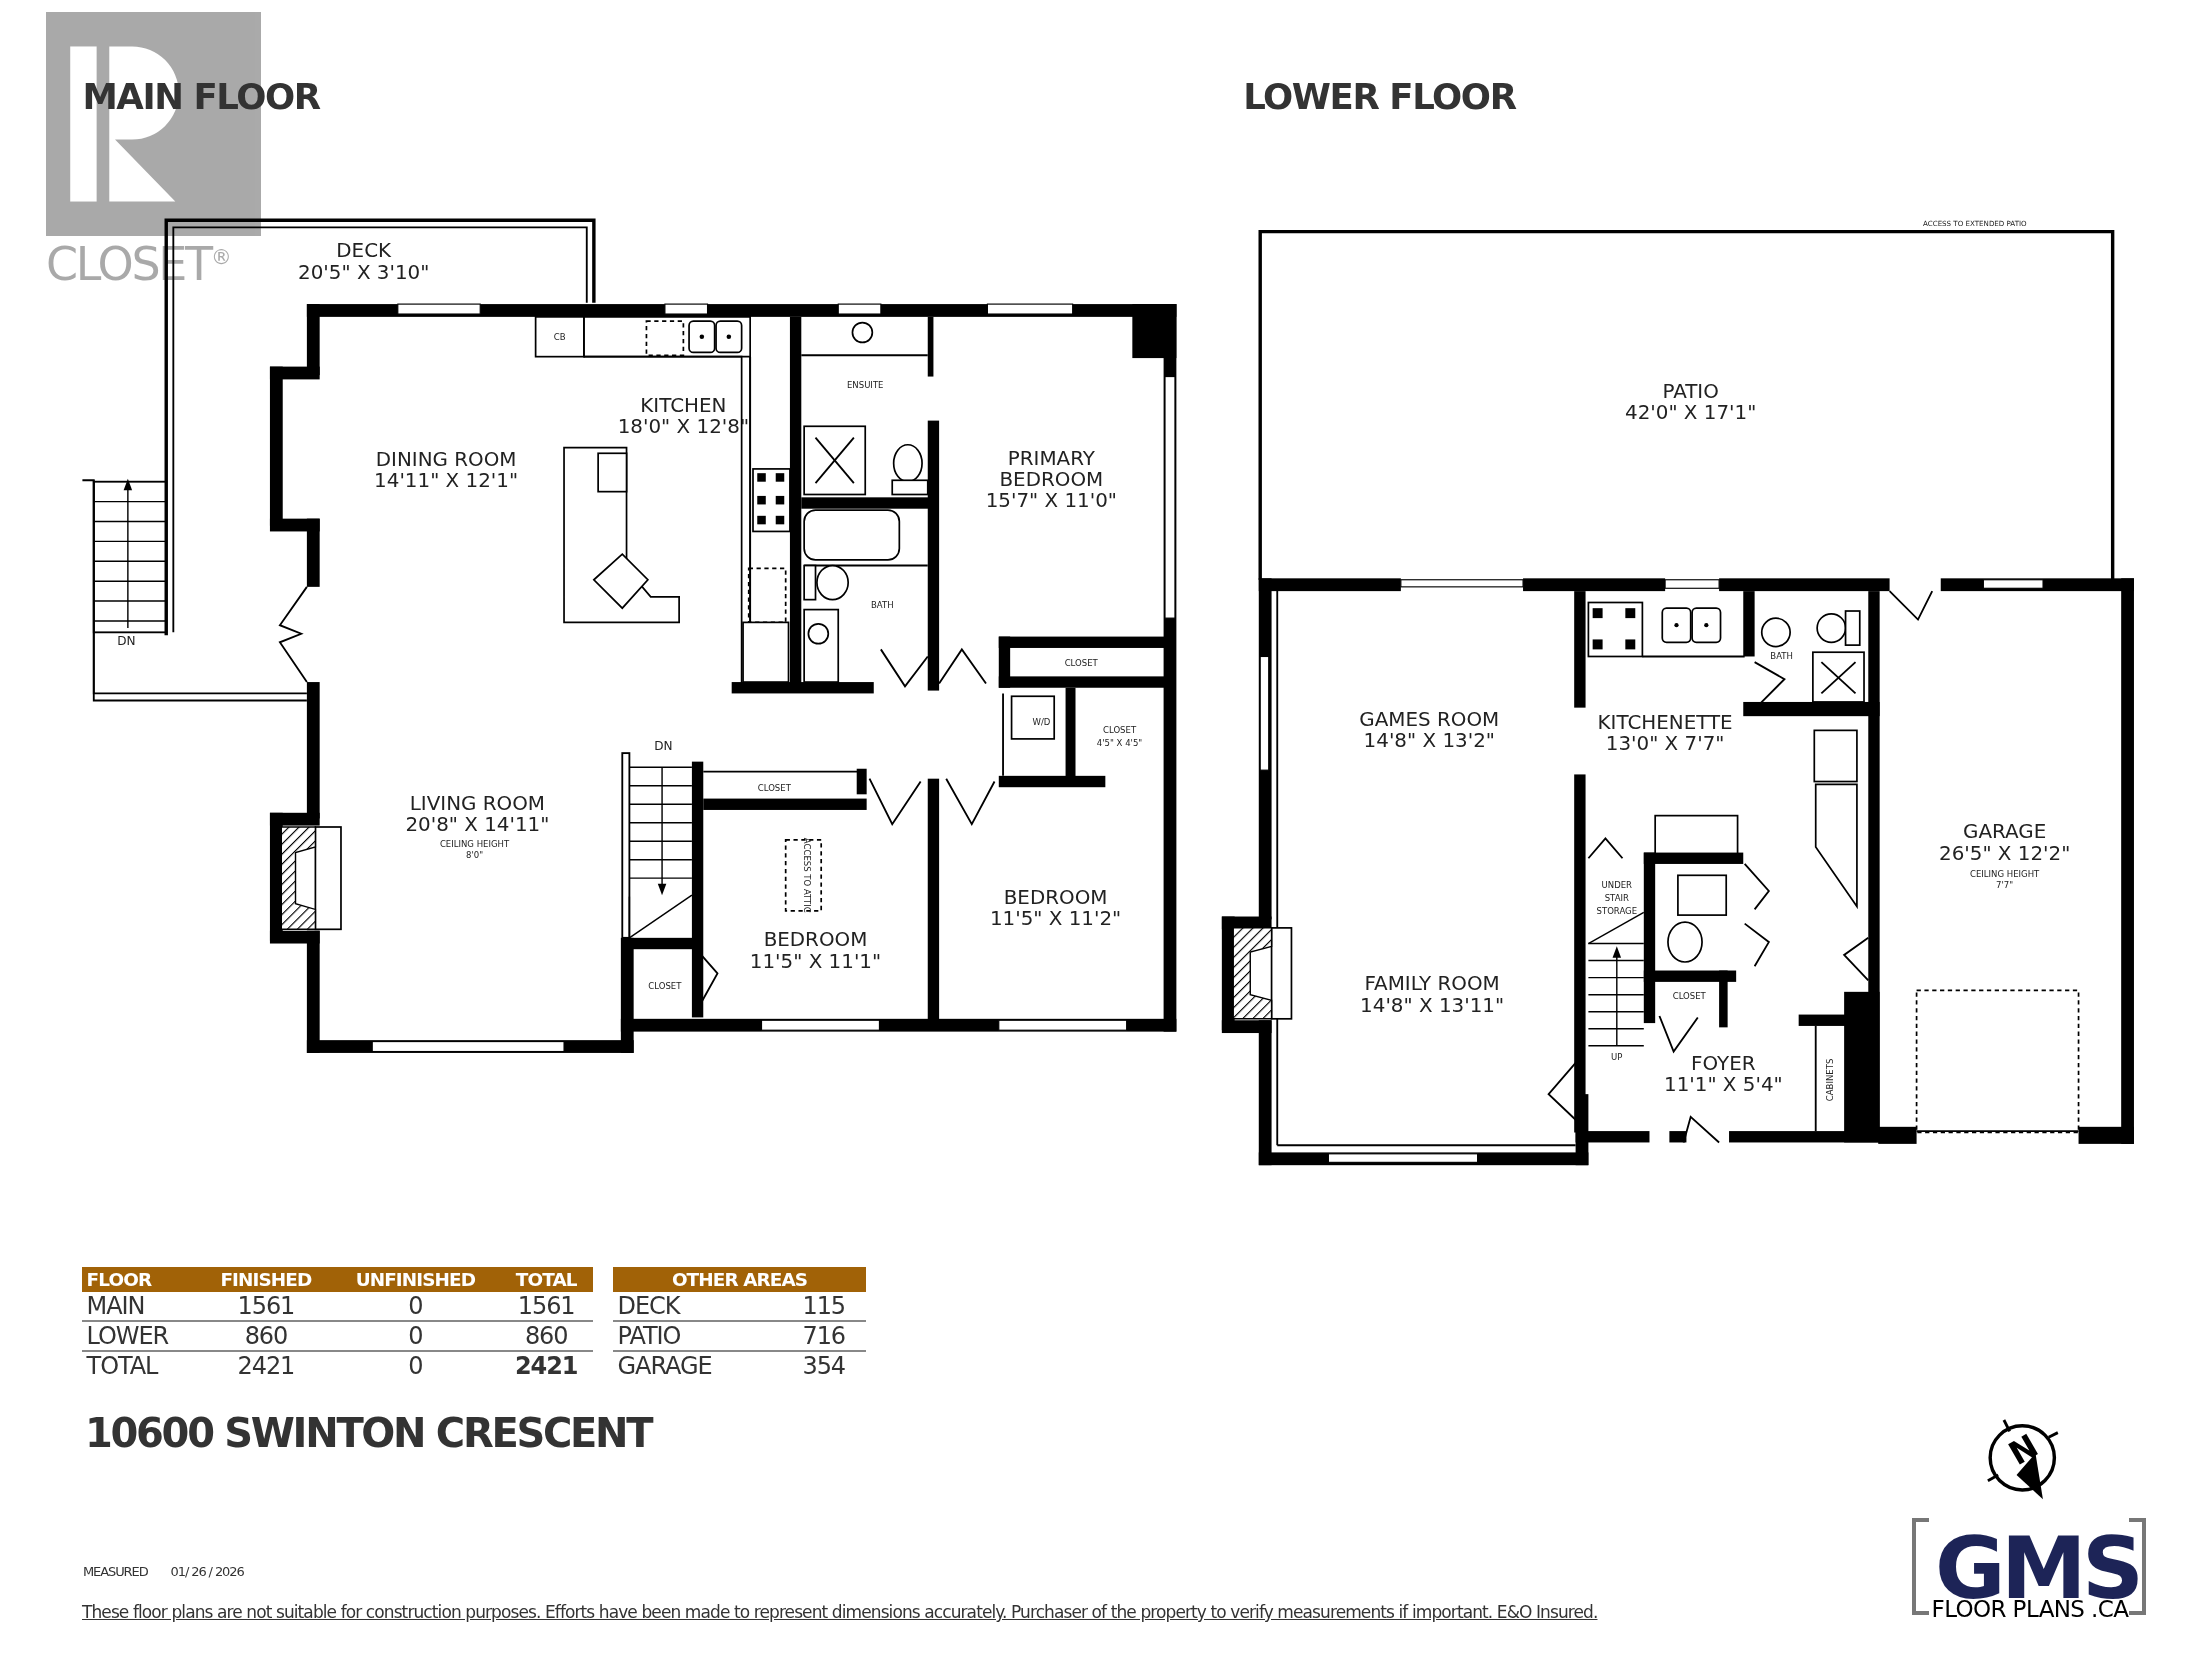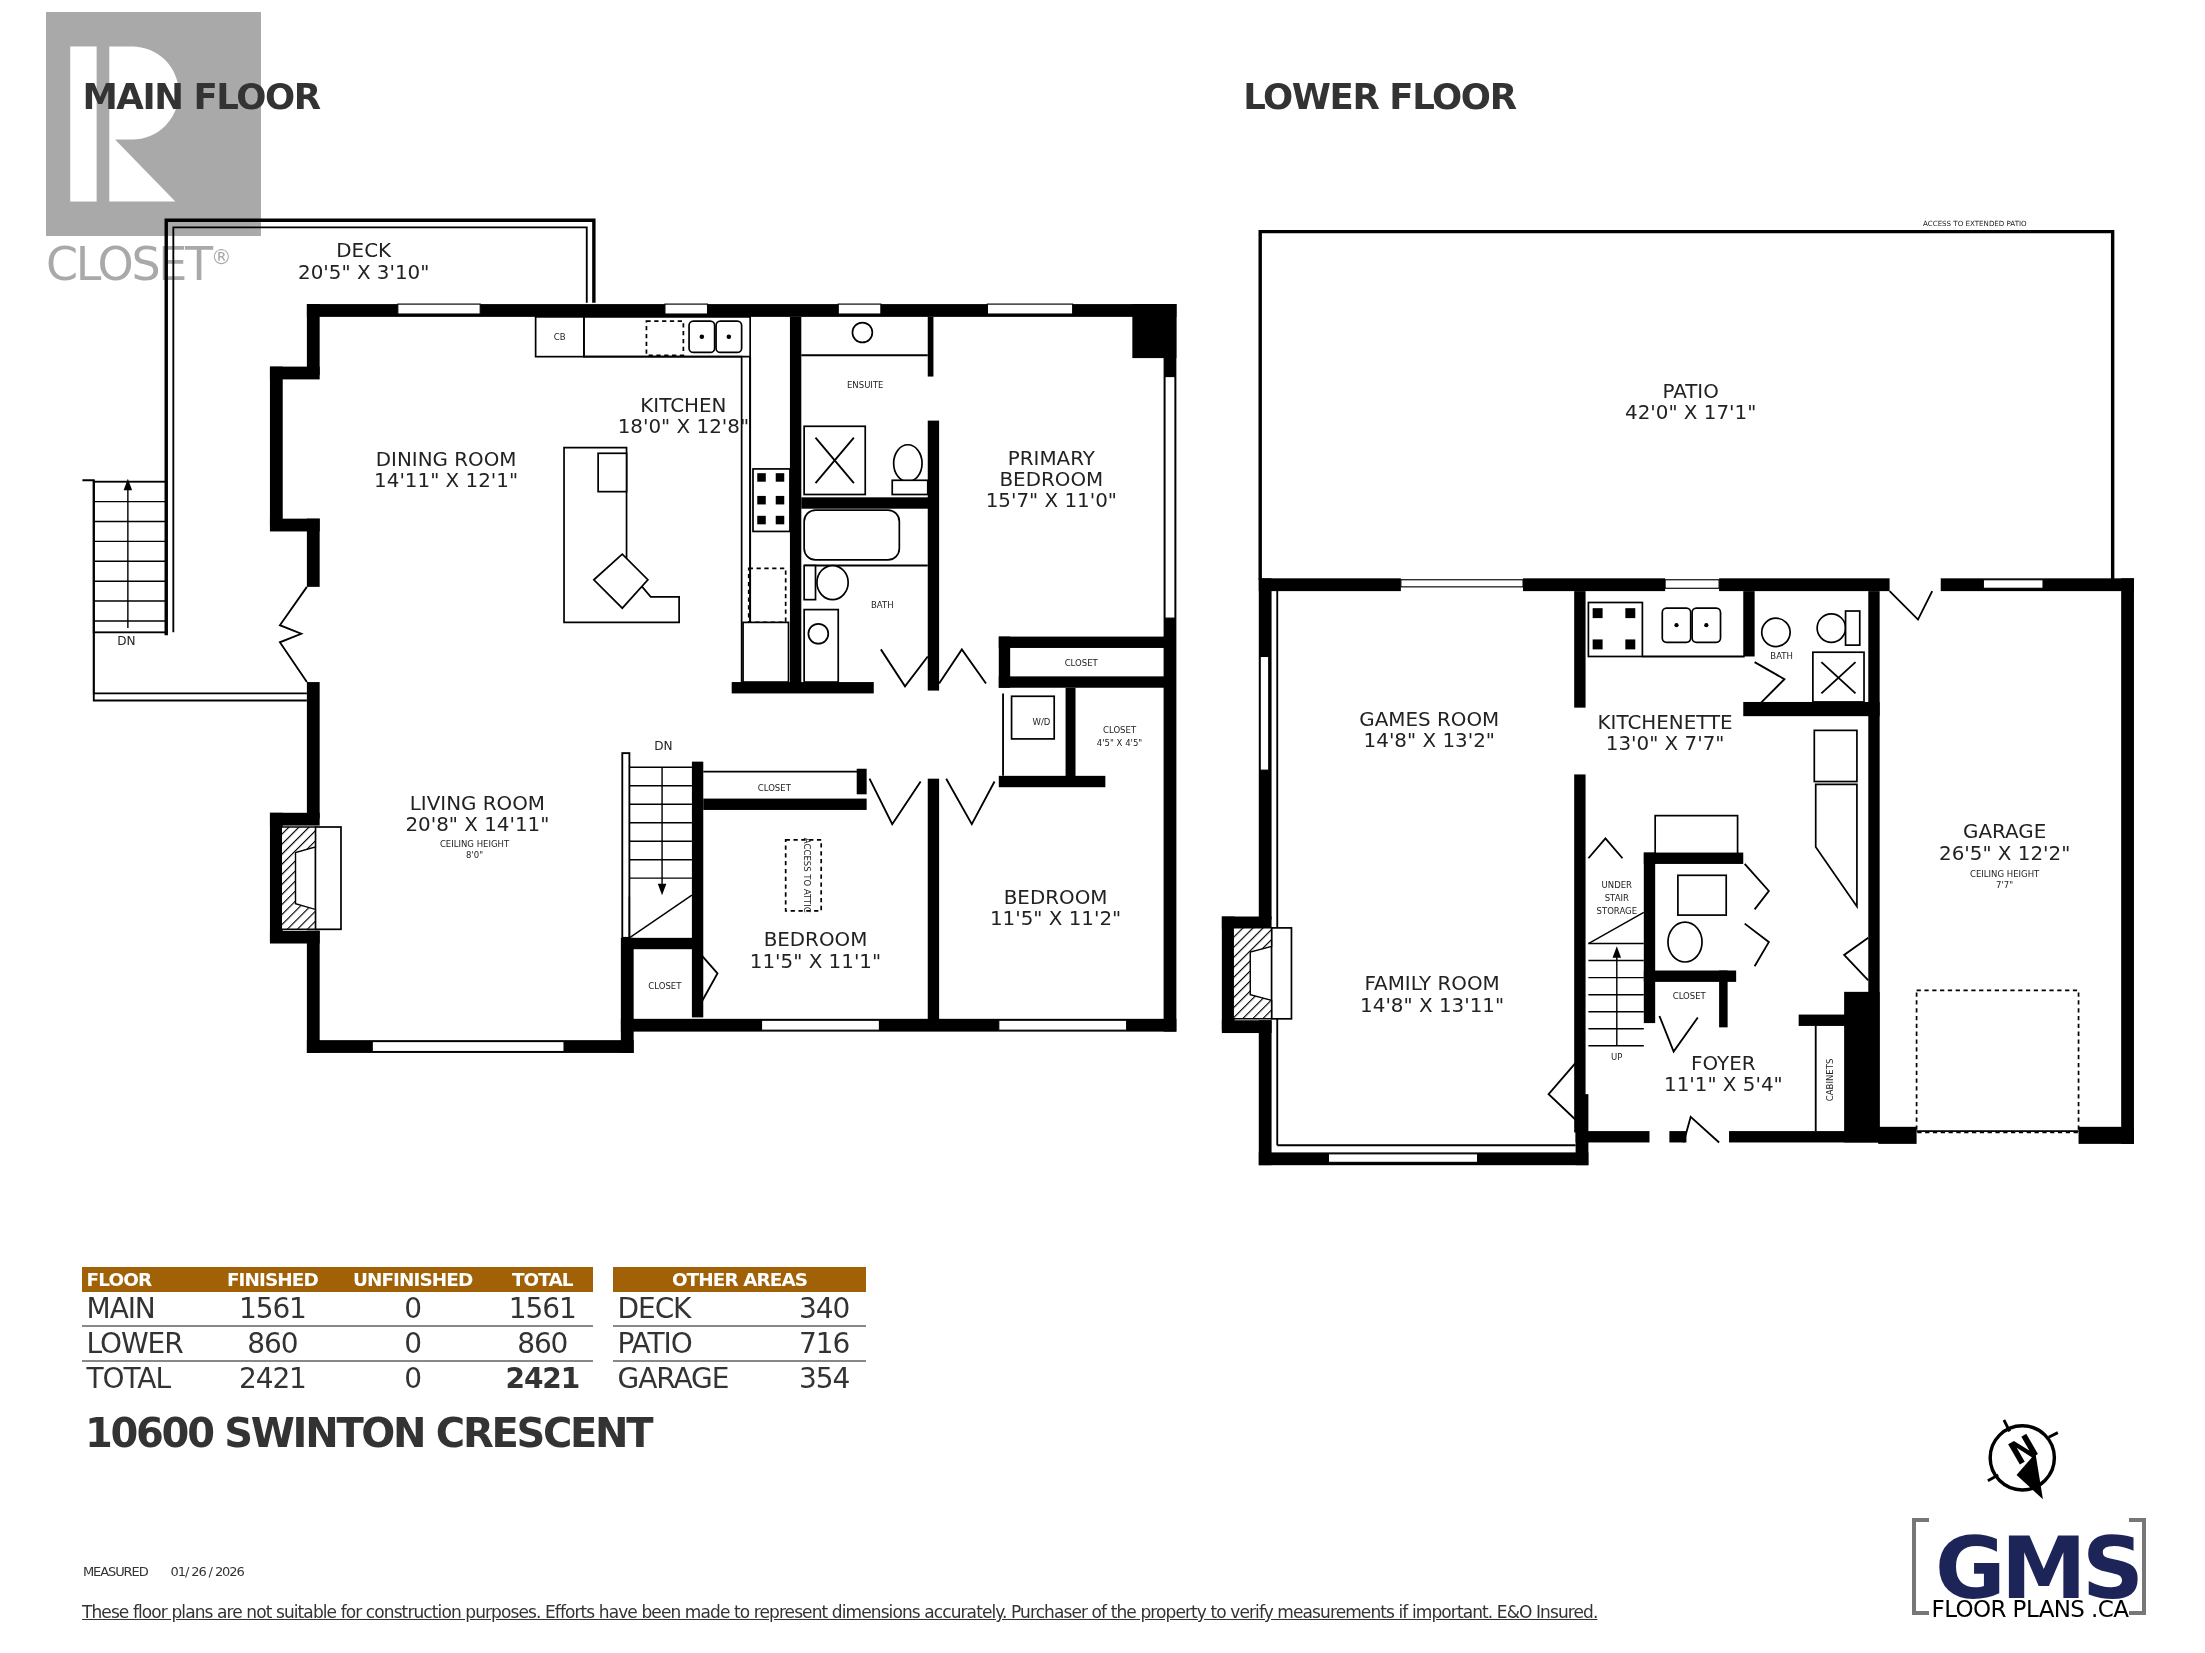--- a/index.html
+++ b/index.html
@@ -15,21 +15,21 @@
   .thin { fill:none; stroke:#000; stroke-width:1.3; }
   .mid { fill:none; stroke:#000; stroke-width:2.4; }
   .fix { fill:#fff; stroke:#000; stroke-width:1.2; }
   .dash { fill:none; stroke:#000; stroke-width:1.2; stroke-dasharray:3 2.5; }
   .hatch { fill:url(#hatch); stroke:#000; stroke-width:1; }
   .win { fill:#fff; stroke:#000; stroke-width:0.8; }
 
   
   .tbl { position:absolute; border-collapse:collapse; font-family:"DejaVu Sans", sans-serif; color:#333; }
   .tbl th { background:#a16207; color:#fff; font-weight:bold; text-align:left; padding:0 4.6px; height:25px; font-size:18.4px; letter-spacing:-0.9px; }
-  .tbl td { font-size:28px; height:27.6px; padding:0 4.6px; border-bottom:2.9px solid #888; letter-spacing:-1.1px; }
+  .tbl td { font-size:24px; height:27.6px; padding:0 4.6px; border-bottom:2.9px solid #888; letter-spacing:-1.1px; }
   .tbl tr:last-child td { border-bottom:none; }
   .num { text-align:center !important; }
   .bold { font-weight:bold; }
 
   .address { position:absolute; left:85px; top:1410px; font-family:"DejaVu Sans", sans-serif; font-weight:bold; font-size:40px; color:#333; letter-spacing:-2.3px; }
   .measured { position:absolute; left:83px; top:1564px; font-family:"DejaVu Sans", sans-serif; font-size:13px; color:#333; letter-spacing:-1.1px; }
   .measured span + span { margin-left:23px; }
   .disclaimer { position:absolute; left:82px; top:1602px; font-family:"DejaVu Sans", sans-serif; font-size:17px; color:#333; letter-spacing:-0.9px; white-space:nowrap;text-decoration:underline; }
 
   .realtor { position:absolute; left:46px; top:11.5px; width:218px; height:276px; opacity:0.5; }
@@ -410,21 +410,21 @@
 
 <table class="tbl" style="left:613px; top:1267px; width:253px;">
   <thead>
     <tr>
         <th colspan="2" class="num">OTHER AREAS</th>
       </tr>
   </thead>
   <tbody>
     <tr>
         <td>DECK</td>
-        <td class="num">340</td>
+        <td class="num">115</td>
       </tr>
     <tr>
         <td>PATIO</td>
         <td class="num">716</td>
       </tr>
     <tr>
         <td>GARAGE</td>
         <td class="num">354</td>
       </tr>
   </tbody>

